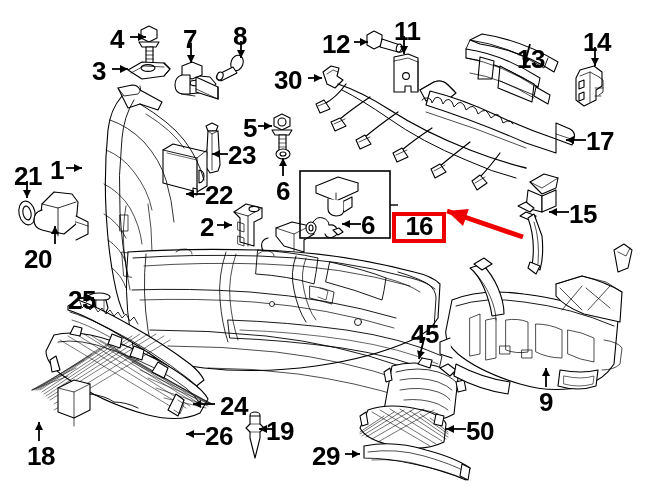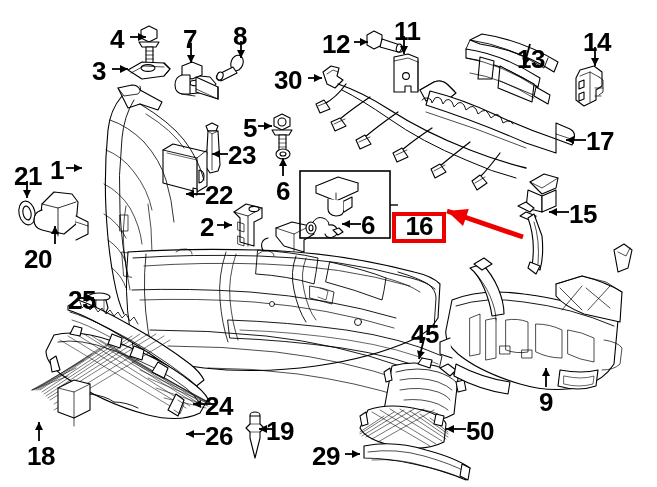--- a/index.html
+++ b/index.html
@@ -473,21 +473,21 @@
       <div class="callout" style="left: 14px; top: 163px;">21</div>
       <div class="callout" style="left: 205px; top: 182px;">22</div>
       <div class="callout" style="left: 276px; top: 178px;">6</div>
       <div class="callout" style="left: 361px; top: 212px;">6</div>
       <div class="callout" style="left: 569px; top: 201px;">15</div>
       <div class="callout" style="left: 586px; top: 128px;">17</div>
       <div class="callout" style="left: 200px; top: 214px;">2</div>
       <div class="callout" style="left: 24px; top: 246px;">20</div>
       <div class="callout" style="left: 48px; top: 287px; margin-left: 20px;">25</div>
       <div class="callout" style="left: 411px; top: 321px;">45</div>
-      <div class="callout" style="left: 205px; top: 393px;">24</div>
+      <div class="callout" style="left: 220px; top: 393px;">24</div>
       <div class="callout" style="left: 539px; top: 389px;">9</div>
       <div class="callout" style="left: 205px; top: 423px;">26</div>
       <div class="callout" style="left: 266px; top: 418px;">19</div>
       <div class="callout" style="left: 466px; top: 418px;">50</div>
       <div class="callout" style="left: 27px; top: 443px;">18</div>
       <div class="callout" style="left: 312px; top: 443px;">29</div>
     </div>
 
   <div id="hl-box" style="left: 392px; top: 212px; width: 54px; height: 31px; border-color: rgb(238, 0, 0); align-items: flex-end;">
     <span class="num">16</span>

